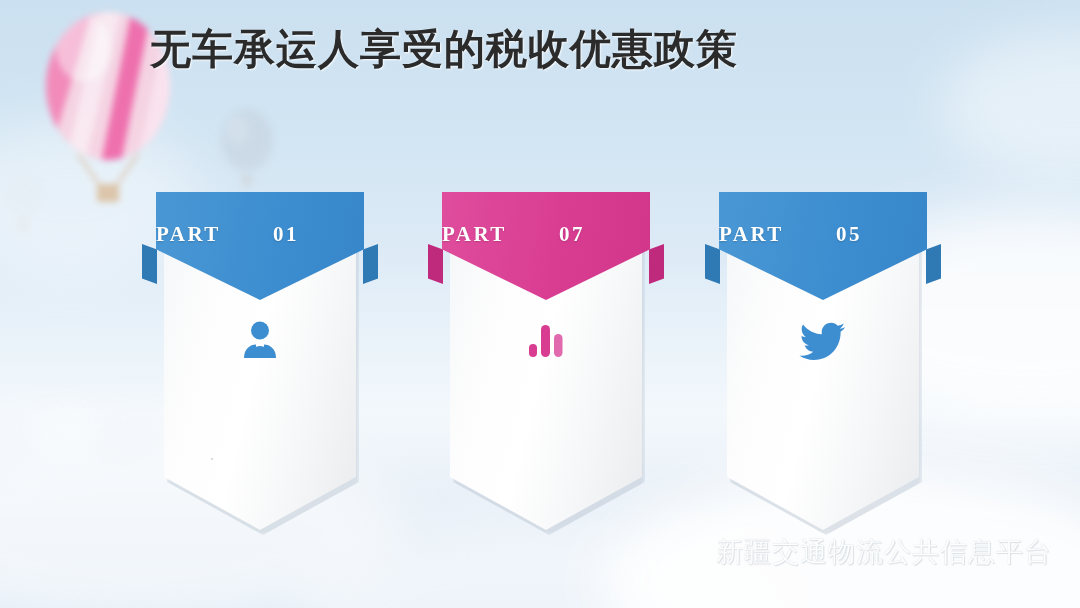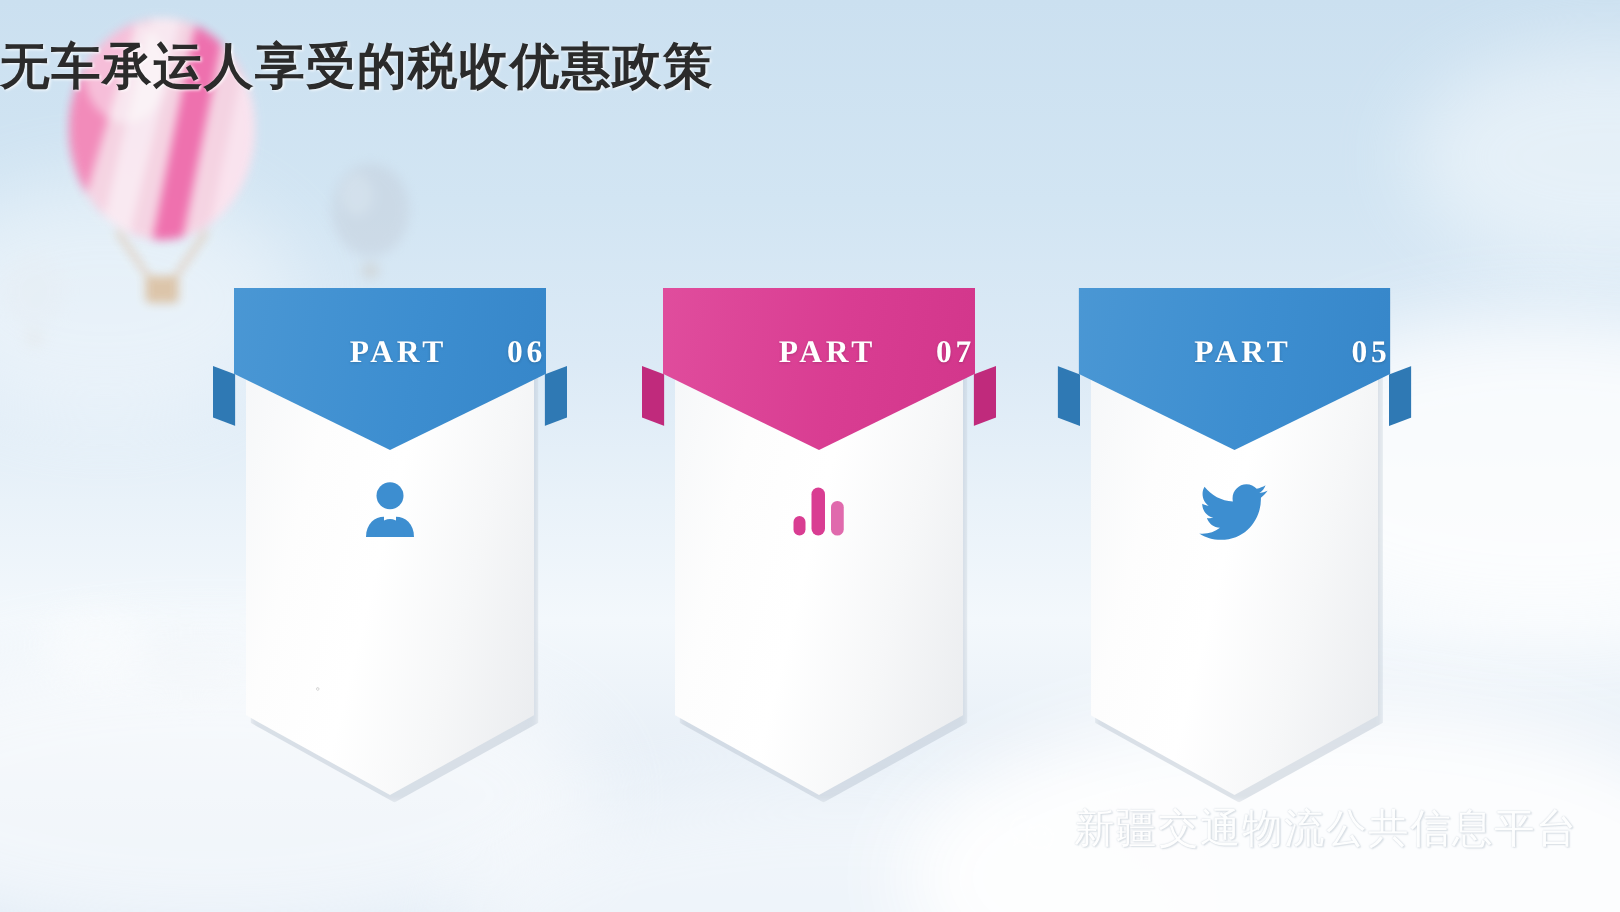--- a/index.html
+++ b/index.html
@@ -84,23 +84,23 @@
     opacity: .30;
     pointer-events: none;
   }
 
   
   .title {
     position: absolute;
     left: 0;
     top: 22px;
     width: 888px;
-    text-align: left;
-    font-family: "Liberation Serif", "DejaVu Serif", serif;
-    font-size: 33px;
+    text-align: center;
+    font-family: "Liberation Serif", "DejaVu Serif", serif;
+    font-size: 41px;
     font-weight: bold;
     letter-spacing: 1px;
     color: #2b2b2b;
     text-shadow: 1px 1px 2px rgba(255,255,255,.85);
   }
 
   
   .cards {
     position: absolute;
     left: 0;
@@ -174,22 +174,22 @@
   }
   .ribbon-tab-l { left: 0px;   -webkit-clip-path: polygon(0 0, 100% 14%, 100% 100%, 0 86%); clip-path: polygon(0 0, 100% 14%, 100% 100%, 0 86%); }
   .ribbon-tab-r { left: 221px; -webkit-clip-path: polygon(0 14%, 100% 0, 100% 86%, 0 100%); clip-path: polygon(0 14%, 100% 0, 100% 86%, 0 100%); }
 
   .ribbon-label {
     position: absolute;
     left: 14px;
     top: 30px;
     width: 208px;
     display: flex;
-    justify-content: flex-end;
-    gap: 40px;
+    justify-content: flex-start;
+    gap: 52px;
     font-family: "Liberation Serif", "DejaVu Serif", serif;
     font-weight: bold;
     font-size: 21px;
     letter-spacing: 2.5px;
     color: #ffffff;
     text-shadow: 0 1px 2px rgba(0,0,0,.18);
   }
 
   
   .card-icon {
@@ -306,21 +306,21 @@
       </div>
 
       <div class="card-mark">。</div>
 
       <div class="ribbon">
         <div class="ribbon-tab ribbon-tab-l" style="background:#2f79b4"></div>
         <div class="ribbon-tab ribbon-tab-r" style="background:#2f79b4"></div>
         <div class="ribbon-main" style="background:linear-gradient(100deg,#4a97d4 0%,#3d8ed0 55%,#3686c9 100%)"></div>
         <div class="ribbon-label">
           <span>PART</span>
-          <span>06</span>
+          <span>01</span>
         </div>
       </div>
     </div>
 
     <div class="card card-2">
       <div class="card-body-back"></div>
       <div class="card-body"></div>
 
       <div class="card-icon">
         <svg width="40" height="36" viewBox="0 0 40 36">

